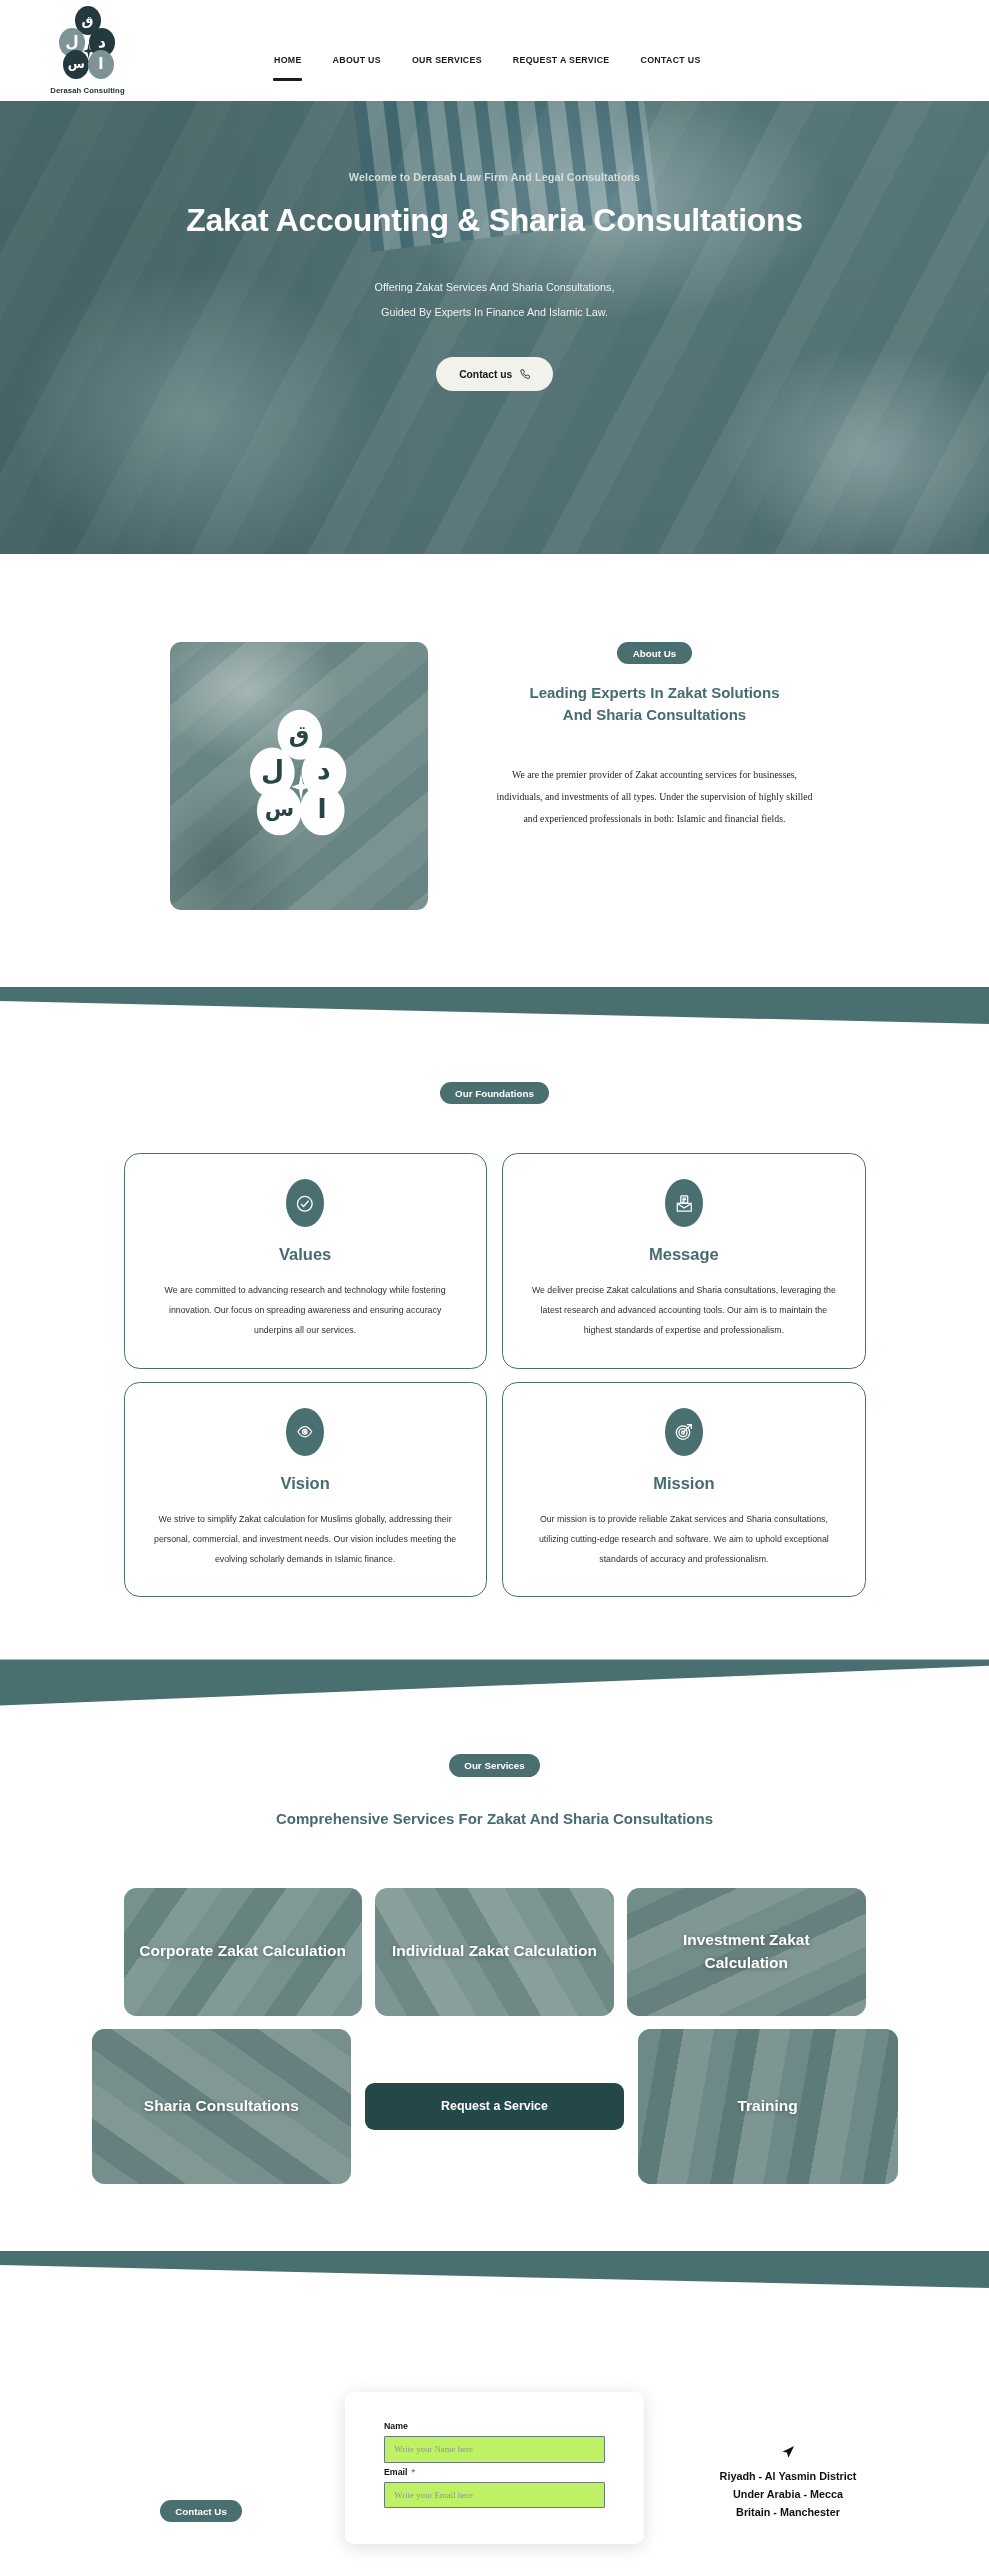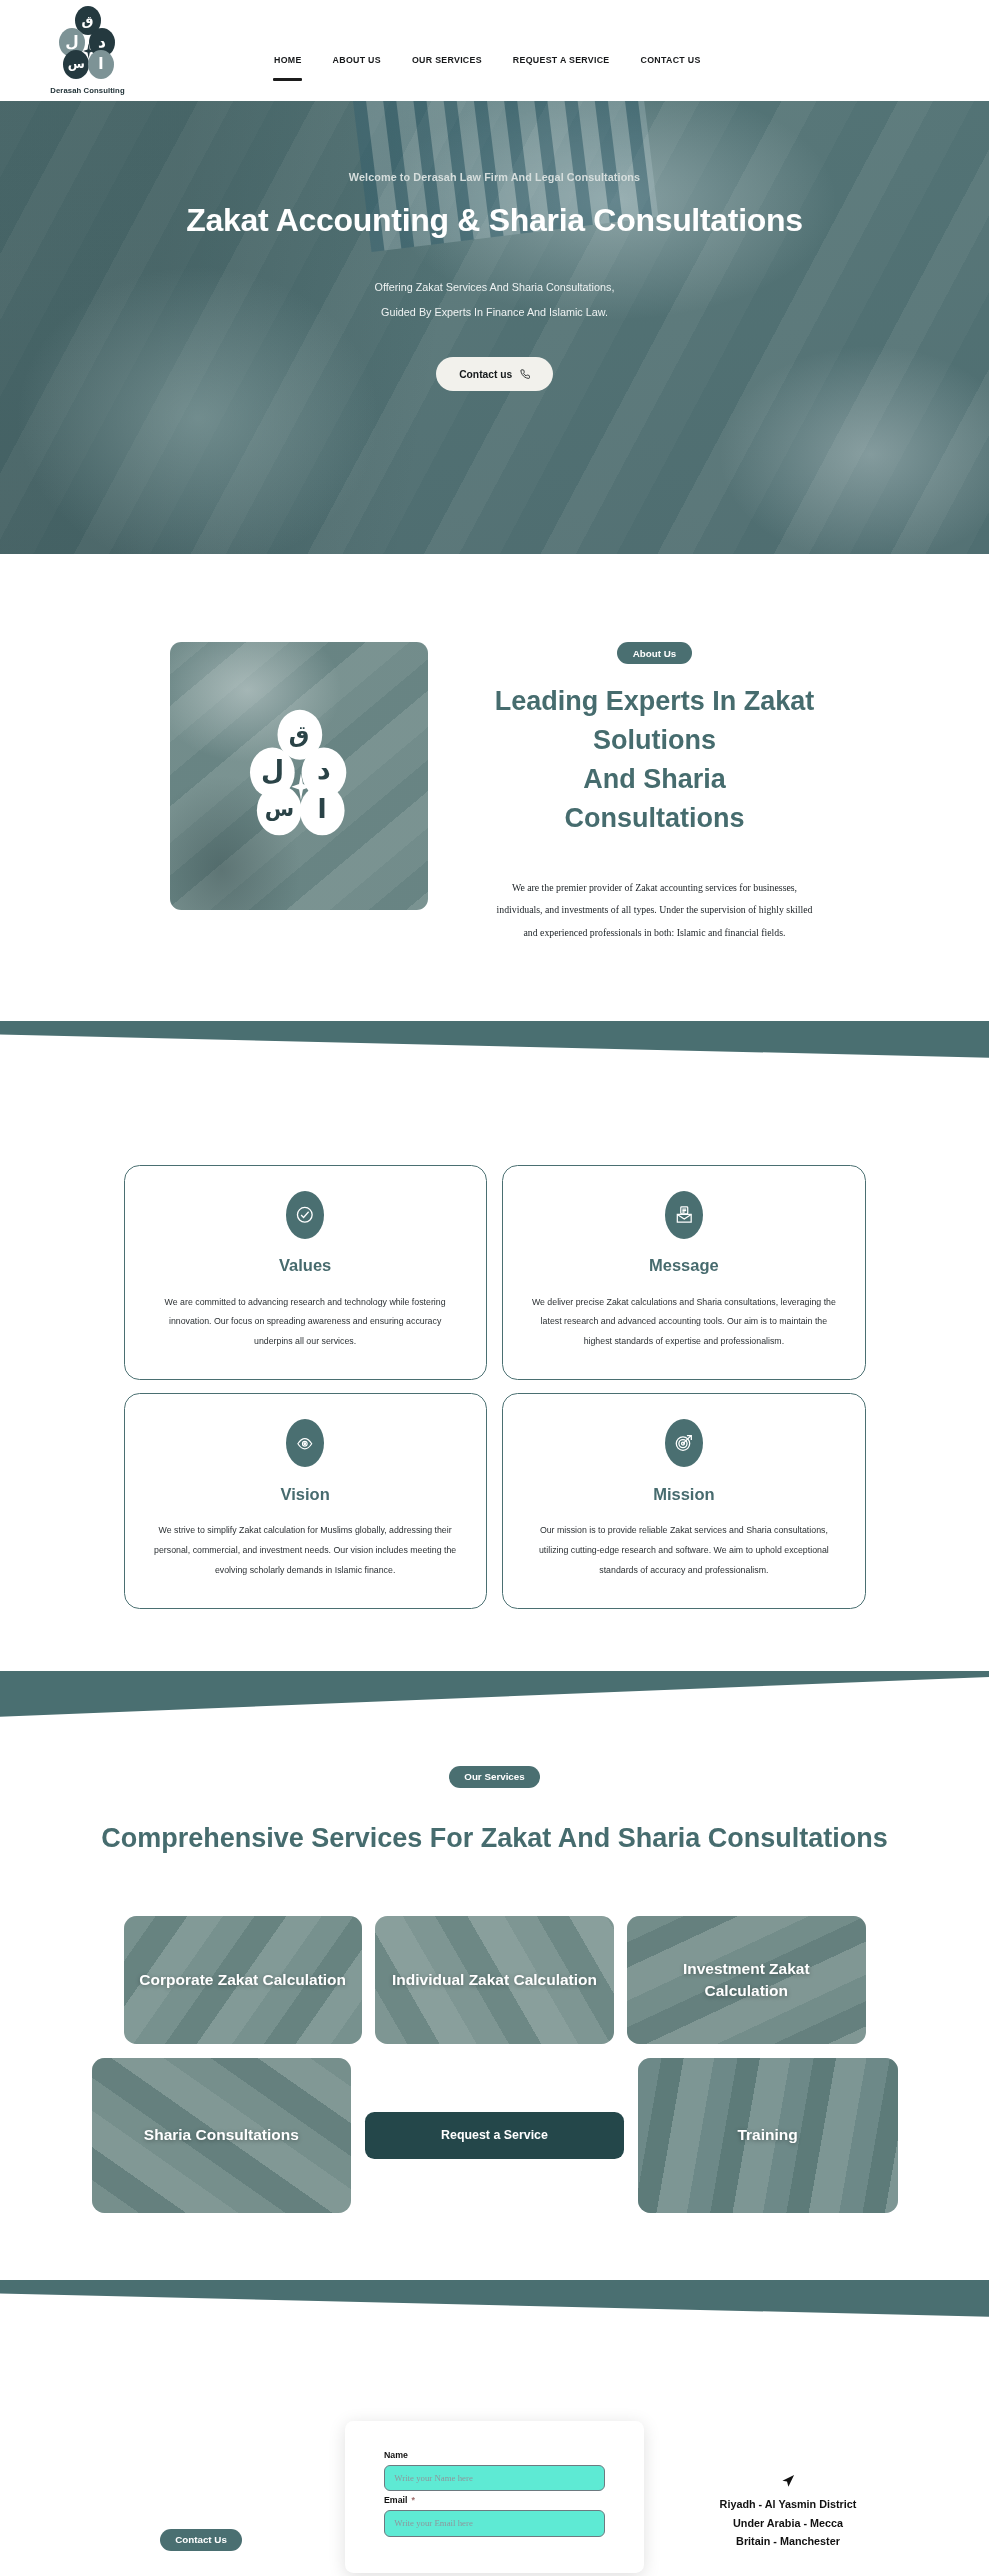--- a/index.html
+++ b/index.html
@@ -81,21 +81,21 @@
     font-family:"Liberation Sans", sans-serif; cursor:pointer;
     display:inline-flex; align-items:center; gap:7.2px;
   }
 
   
   .section { position:relative; background:#fff; }
   .badge {
     display:inline-block; background:#4a6f71; color:#fff;
     border-radius:515px; padding:5.7px 15.5px; font-size:9.8px; font-weight:700;
   }
-  .sec-title { color:#466c6e; font-size:27px; font-weight:800; text-align:center;
+  .sec-title { color:#466c6e; font-size:15px; font-weight:800; text-align:center;
                line-height:1.45; }
 
   
   .band { height:64px; width:989px; position:relative; background:#fff; }
   .band .slab { position:absolute; inset:0; background:#4a6f71; }
   .band.down .slab { clip-path:polygon(0 0, 989px 0, 989px 58%, 0 22%); }
   .band.up   .slab { clip-path:polygon(0 0, 989px 0, 989px 10%, 0 72%); }
 
   
   .about { display:flex; justify-content:center; gap:62px; padding:88px 0 77px; }
@@ -163,21 +163,21 @@
   .contact { padding:77px 0 88px; display:flex; justify-content:center;
              align-items:flex-start; gap:36px; }
   .contact-left { width:216px; text-align:center; padding-top:108px; }
   .form-card { width:299px; background:#fff; border-radius:8.2px;
                box-shadow:0 3.1px 17.5px rgba(0,0,0,.13); padding:29px 39px 32px; }
   .field { margin-bottom:4px; }
   .field label { display:block; font-size:8.8px; font-weight:700; color:#111;
                  margin-bottom:5.2px; }
   .req { color:#9d6a6a; margin-left:4.1px; font-weight:700; }
   .field input, .field textarea {
-    width:100%; background:#5eead4; border:0.5px solid #6d7a80; border-radius:6px;
+    width:100%; background:#bef264; border:0.5px solid #6d7a80; border-radius:1px;
     padding:7.2px 9.3px; font-size:8.8px; color:#4a565c;
     font-family:"Liberation Serif", serif;
   }
   .field input::placeholder, .field textarea::placeholder { color:#8d979c; }
 
   .contact-right { width:216px; text-align:center; padding-top:52px; }
   .ci-icon { display:flex; justify-content:center; margin-bottom:6.2px; }
   .ci-text { font-size:10.8px; font-weight:700; color:#111; line-height:1.7; }
   .ci-block { margin-bottom:21.6px; }
 </style>
@@ -242,20 +242,23 @@
       </h2>
       <p class="about-body">We are the premier provider of Zakat accounting services for businesses, individuals, and investments of all types. Under the supervision of highly skilled and experienced professionals in both: Islamic and financial fields.</p>
     </div>
   </section>
 
   <div class="band down">
       <div class="slab"></div>
     </div>
 
   <section class="section principles">
+    <div class="center">
+      <span class="badge">Our Foundations</span>
+    </div>
 
     <div class="cards2">
 
       <div class="card">
         <div class="card-icon">
           <svg width="19.6" height="19.6" viewBox="0 0 24 24" fill="none" stroke="#fff" stroke-width="1.6">
             <circle cx="12" cy="12" r="9"></circle>
               <path d="M7.5 12.3l3 3 6.2-7"></path>
           </svg>
         </div>

